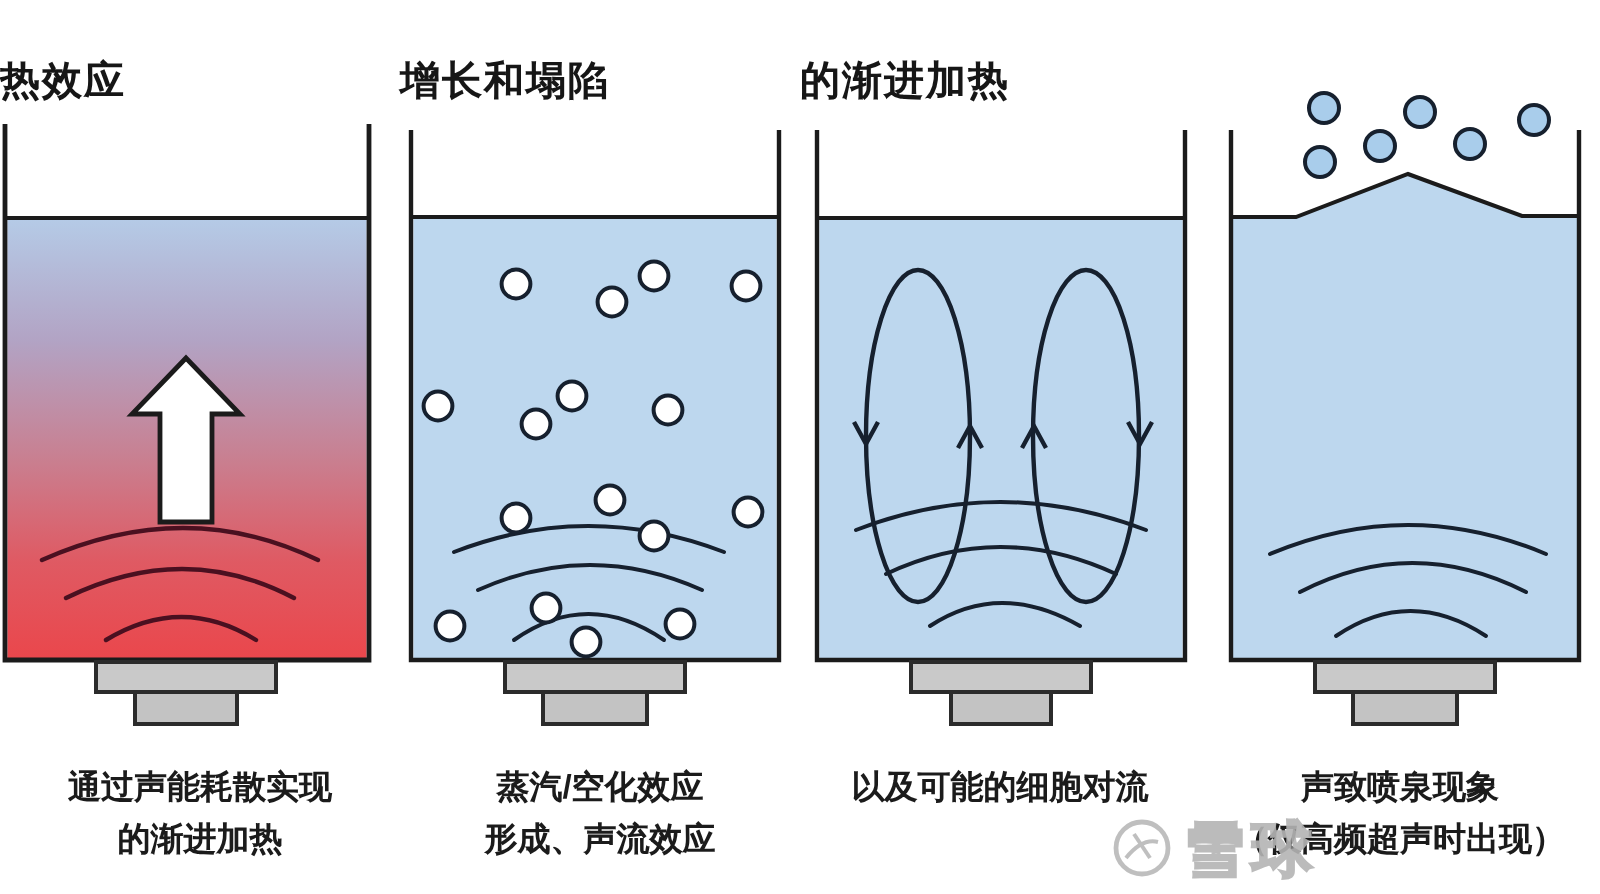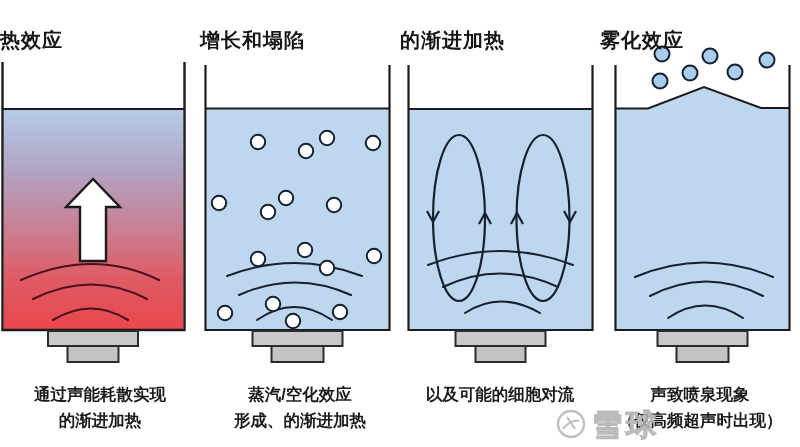--- a/index.html
+++ b/index.html
@@ -89,21 +89,21 @@
           <circle cx="140" cy="312" r="7.2"></circle>
       </g>
       <g fill="#c9c9c9" stroke="#2b2b2b" stroke-width="2">
         <rect x="52.5" y="331" width="90" height="15"></rect>
         <rect x="71.5" y="346" width="52" height="16" fill="#c3c3c3"></rect>
       </g>
     </svg>
     <h2 class="panel-title">增长和塌陷</h2>
     <div class="panel-caption">
       <div>蒸汽/空化效应</div>
-      <div>形成、的渐进加热</div>
+      <div>形成、声流效应</div>
     </div>
   </section>
 
   <section class="panel panel-3">
     <svg class="panel-art" viewBox="0 0 200 447">
       <rect x="9.7" y="109" width="181.6" height="220" fill="#bdd7ee"></rect>
       <path d="M8.5,65 L8.5,330 L192.5,330 L192.5,65" fill="none" stroke="#1b1b1b" stroke-width="2.2"></path>
       <path d="M8.5,109 L192.5,109" fill="none" stroke="#1b1b1b" stroke-width="2"></path>
       <g fill="none" stroke="#16202e" stroke-width="2.2">
         <ellipse cx="59" cy="218" rx="26" ry="83"></ellipse>
@@ -145,21 +145,20 @@
       <g fill="none" stroke="#16202e" stroke-width="2" stroke-linecap="round">
         <path d="M35,277 Q104,248 173,277"></path>
         <path d="M50,296 Q106,267 163,296"></path>
         <path d="M68,318 Q105,293 143,318"></path>
       </g>
       <g fill="#c9c9c9" stroke="#2b2b2b" stroke-width="2">
         <rect x="57.5" y="331" width="90" height="15"></rect>
         <rect x="76.5" y="346" width="52" height="16" fill="#c3c3c3"></rect>
       </g>
     </svg>
-    <h2 class="panel-title">雾化效应</h2>
     <div class="panel-caption">
       <div>声致喷泉现象</div>
       <div>（仅高频超声时出现）</div>
     </div>
   </section>
 
   <svg class="watermark" viewBox="0 0 160 46">
     <g fill="none" stroke="#b9b9b9" stroke-width="2.4">
       <circle cx="21" cy="24" r="13" fill="rgba(255,255,255,0.55)"></circle>
       <path d="M13,29 Q21,19 29,21" stroke-width="2"></path>

